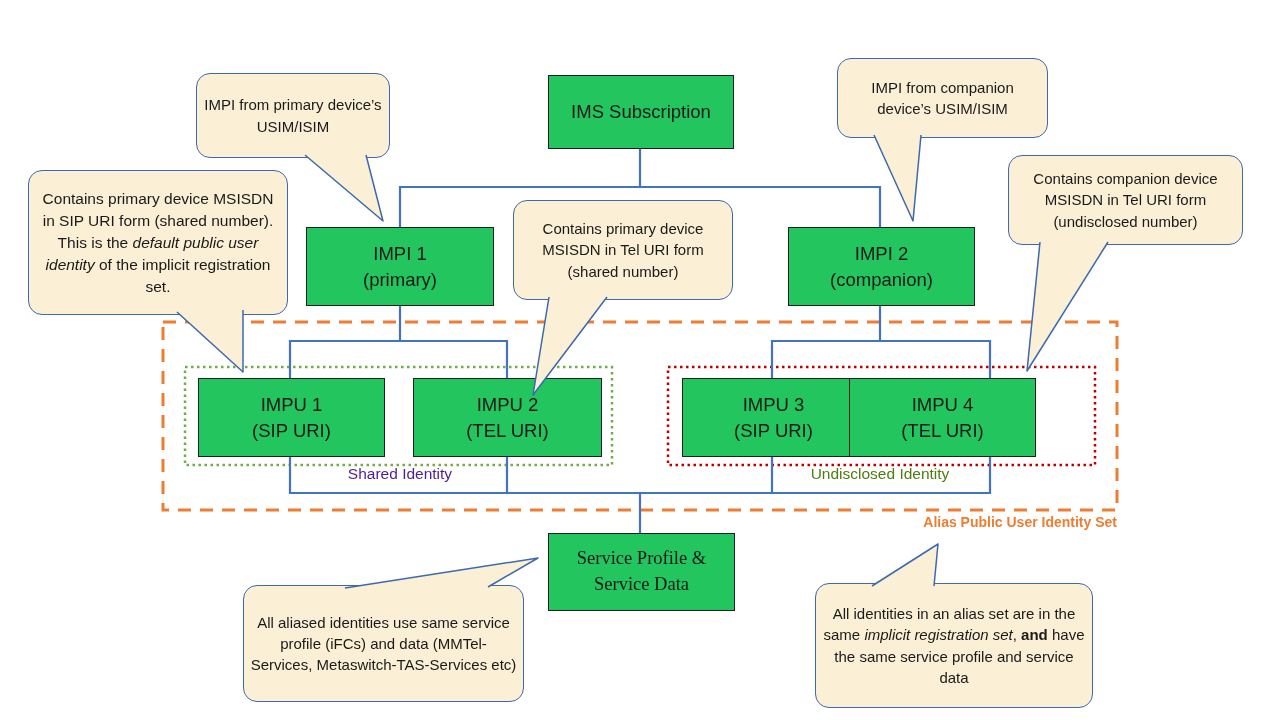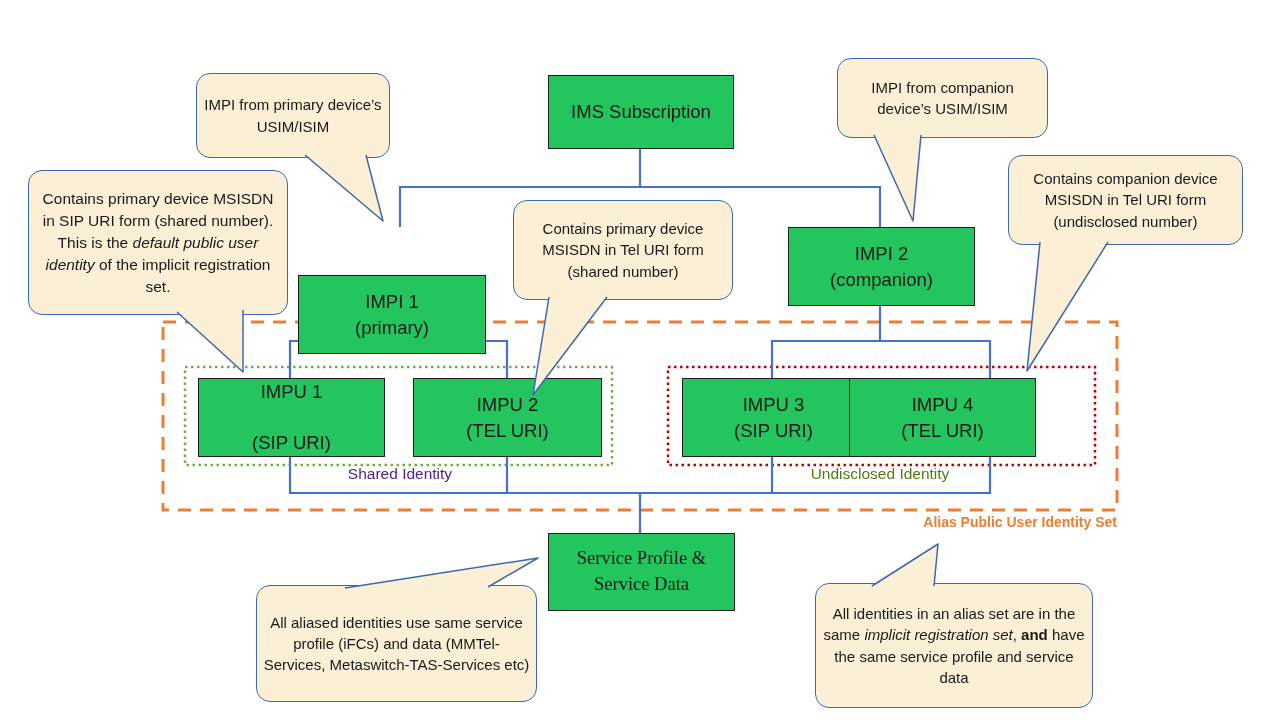--- a/index.html
+++ b/index.html
@@ -48,29 +48,29 @@
       <path d="M772 455 V494"></path>
       <path d="M990 455 V494"></path>
       <path d="M289 493 H991"></path>
       <path d="M640 493 V533"></path>
     </g>
   </svg>
 
   <div class="box" style="left:548px;top:75px;width:184px;height:72px;">
     <div>IMS Subscription</div>
   </div>
-  <div class="box" style="left:298px;top:227px;width:186px;height:77px;margin-top:48px;">
+  <div class="box" style="left:306px;top:227px;width:186px;height:77px;">
     <div>IMPI 1</div>
     <div>(primary)</div>
   </div>
   <div class="box" style="left:788px;top:227px;width:185px;height:77px;">
     <div>IMPI 2</div>
     <div>(companion)</div>
   </div>
-  <div class="box" style="left:198px;top:378px;width:185px;height:77px;justify-content:space-between;">
+  <div class="box" style="left:198px;top:378px;width:185px;height:77px;">
     <div>IMPU 1</div>
     <div>(SIP URI)</div>
   </div>
   <div class="box" style="left:413px;top:378px;width:187px;height:77px;">
     <div>IMPU 2</div>
     <div>(TEL URI)</div>
   </div>
   <div class="box" style="left:682px;top:378px;width:181px;height:77px;">
     <div>IMPU 3</div>
     <div>(SIP URI)</div>
@@ -96,21 +96,21 @@
   </div>
   <div class="callout" style="left:28px;top:170px;width:260px;height:145px;font-size:15.5px;">
     <div><span>Contains primary device MSISDN in SIP URI form (shared number). This is the </span><span style="font-style: italic;">default public user identity</span><span> of the implicit registration set.</span></div>
   </div>
   <div class="callout" style="left:513px;top:200px;width:220px;height:100px;">
     <div><span>Contains primary device MSISDN in Tel URI form (shared number)</span></div>
   </div>
   <div class="callout" style="left:1008px;top:155px;width:235px;height:90px;">
     <div><span>Contains companion device MSISDN in Tel URI form (undisclosed number)</span></div>
   </div>
-  <div class="callout" style="left:256px;top:585px;width:281px;height:117px;">
+  <div class="callout" style="left:243px;top:585px;width:281px;height:117px;">
     <div><span>All aliased identities use same service profile (iFCs) and data (MMTel-Services, Metaswitch-TAS-Services etc)</span></div>
   </div>
   <div class="callout" style="left:815px;top:583px;width:278px;height:125px;">
     <div><span>All identities in an alias set are in the same </span><span style="font-style: italic;">implicit registration set</span><span>, </span><span style="font-weight: bold;">and</span><span> have the same service profile and service data</span></div>
   </div>
 
   <svg class="layer tails" viewBox="0 0 1280 720">
     <g fill="#FBEFD5" stroke="#3C69AF" stroke-width="1.5" stroke-linejoin="round">
       <path d="M305 155 L383 221 L366 155"></path>
       <path d="M874 135 L913 221 L921 135"></path>

